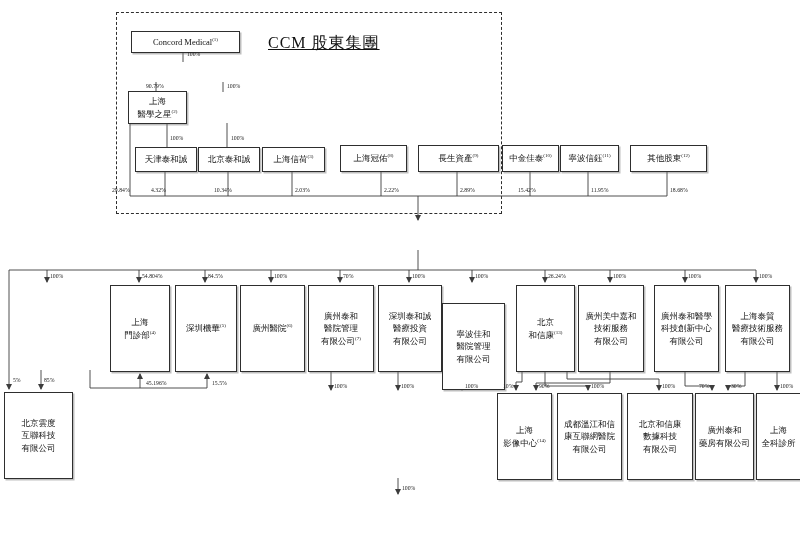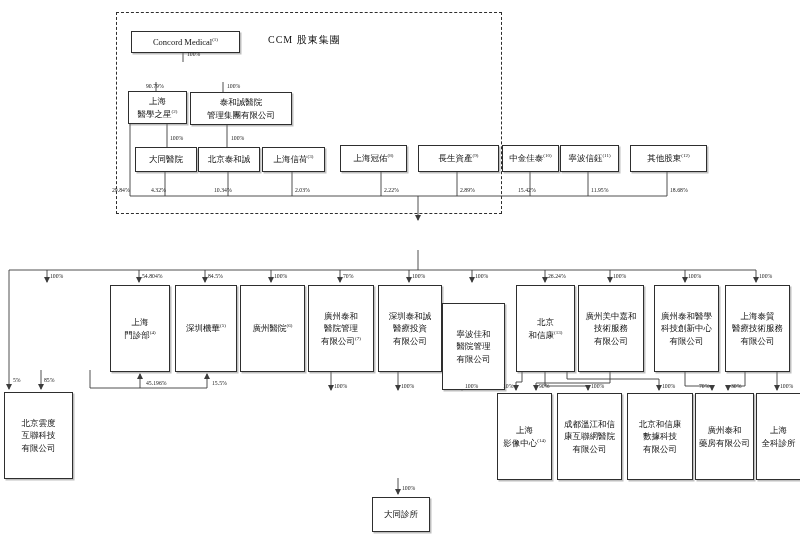--- a/index.html
+++ b/index.html
@@ -6,21 +6,21 @@
   .page{position:relative;width:800px;height:538px;background:#fff;overflow:hidden;
         font-family:"Liberation Serif","DejaVu Serif",serif;color:#111;}
   .box{position:absolute;border:1px solid #2e2e2e;background:#fff;
        display:flex;align-items:center;justify-content:center;text-align:center;
        font-size:8.5px;line-height:1.45;box-shadow:1.5px 1.5px 0 rgba(110,110,110,.45);}
   .box .lbl{white-space:pre-line;display:inline-block;}
   sup.nt{font-size:5px;line-height:1;vertical-align:super;}
   .pct{position:absolute;font-size:7px;line-height:1;color:#222;white-space:nowrap;
        transform:scale(.82);transform-origin:left top;}
   .dash{position:absolute;border:1.5px dashed #2e2e2e;background:transparent;}
-  .grouplbl{position:absolute;font-size:10px;letter-spacing:1px;}
+  .grouplbl{position:absolute;font-size:16px;letter-spacing:1px;text-decoration:underline;}
   .big{font-size:10px;letter-spacing:2px;}
   svg.wires{position:absolute;left:0;top:0;}
   svg .ln{stroke:#3c3c3c;stroke-width:0.9;fill:none;}
 </style>
 </head>
 <body>
 
 <div class="page">
 
   <svg class="wires" width="800" height="538">
@@ -85,26 +85,22 @@
   <div class="dash" style="left:116px;top:12px;width:384px;height:200px"></div>
   <div class="grouplbl" style="left:268px;top:33px">CCM 股東集團</div>
 
   <div class="box" style="left:131px;top:31px;width:107px;height:20px">
       <span class="lbl"><span>Concord Medical</span><sup class="nt">(1)</sup></span>
     </div>
   <div class="box" style="left:128px;top:91px;width:57px;height:31px">
       <span class="lbl"><span>上海
 醫學之星</span><sup class="nt">(2)</sup></span>
     </div>
-  <div class="box" style="left:190px;top:92px;width:100px;height:31px">
-      <span class="lbl"><span>泰和誠醫院
-管理集團有限公司</span></span>
-    </div>
   <div class="box" style="left:135px;top:147px;width:60px;height:23px">
-      <span class="lbl"><span>大同醫院</span></span>
+      <span class="lbl"><span>天津泰和誠</span></span>
     </div>
   <div class="box" style="left:198px;top:147px;width:60px;height:23px">
       <span class="lbl"><span>北京泰和誠</span></span>
     </div>
   <div class="box" style="left:262px;top:147px;width:61px;height:23px">
       <span class="lbl"><span>上海信荷</span><sup class="nt">(3)</sup></span>
     </div>
   <div class="box" style="left:340px;top:145px;width:65px;height:25px">
       <span class="lbl"><span>上海冠佑</span><sup class="nt">(8)</sup></span>
     </div>
@@ -188,23 +184,20 @@
     </div>
   <div class="box" style="left:695px;top:393px;width:57px;height:85px">
       <span class="lbl"><span>廣州泰和
 藥房有限公司</span></span>
     </div>
   <div class="box" style="left:756px;top:393px;width:43px;height:85px">
       <span class="lbl"><span>上海
 全科診所</span></span>
     </div>
 
-  <div class="box" style="left:372px;top:497px;width:56px;height:33px">
-      <span class="lbl"><span>大同診所</span></span>
-    </div>
 
   <span class="pct" style="left:187px;top:52px">100%</span>
   <span class="pct" style="left:146px;top:84px">90.79%</span>
   <span class="pct" style="left:227px;top:84px">100%</span>
   <span class="pct" style="left:170px;top:136px">100%</span>
   <span class="pct" style="left:231px;top:136px">100%</span>
   <span class="pct" style="left:112px;top:188px">29.84%</span>
   <span class="pct" style="left:151px;top:188px">4.32%</span>
   <span class="pct" style="left:214px;top:188px">10.34%</span>
   <span class="pct" style="left:295px;top:188px">2.03%</span>

